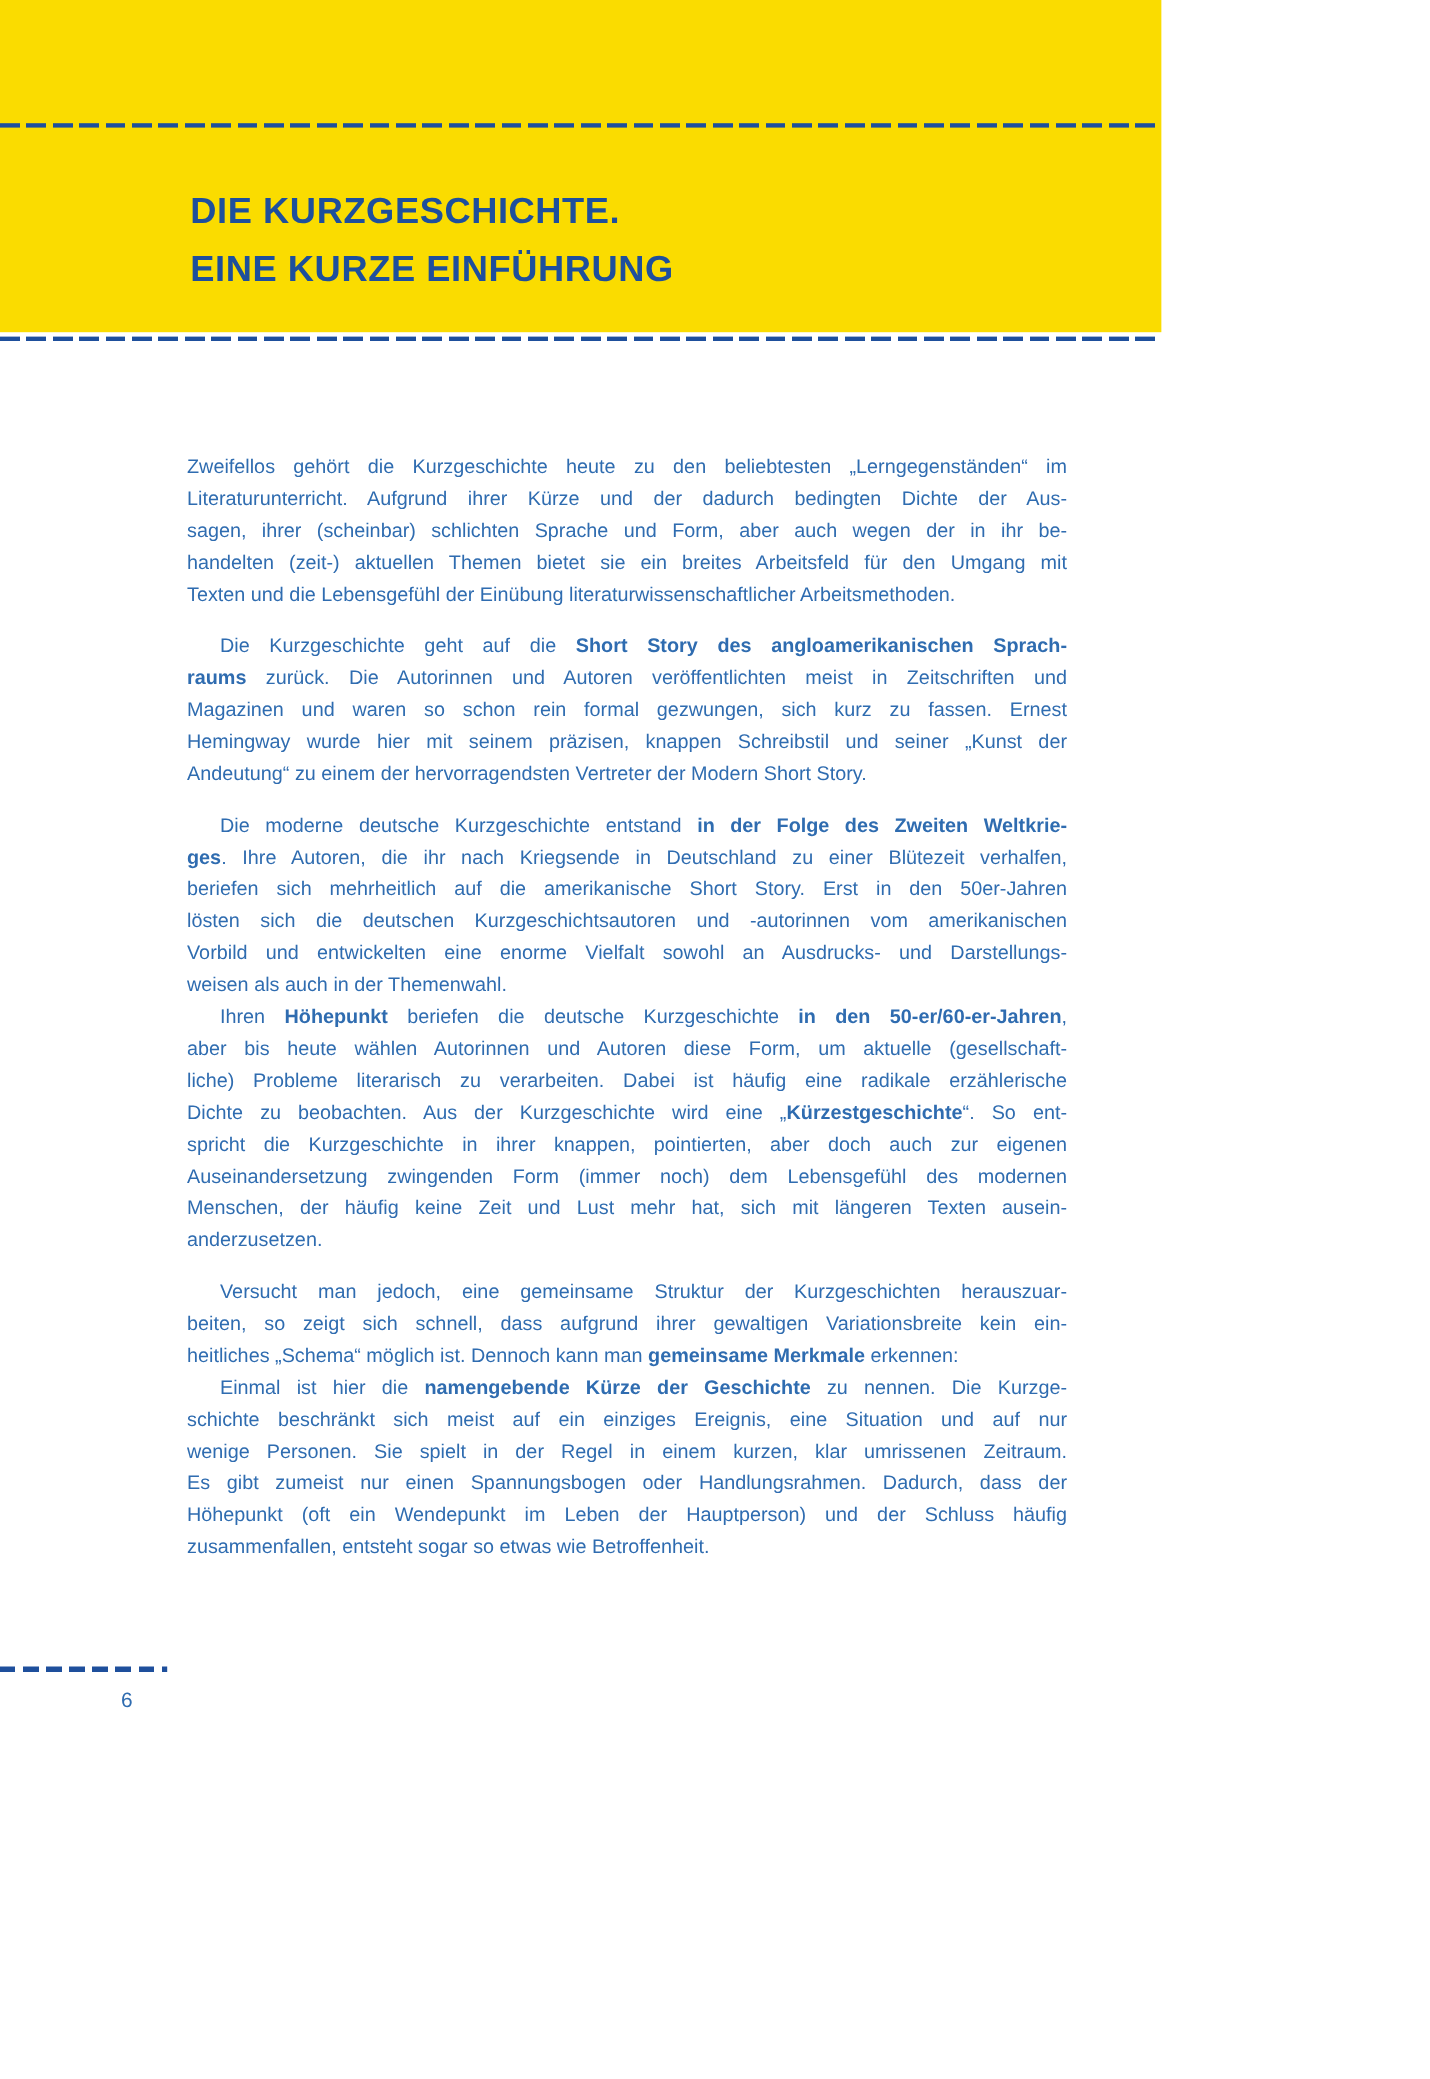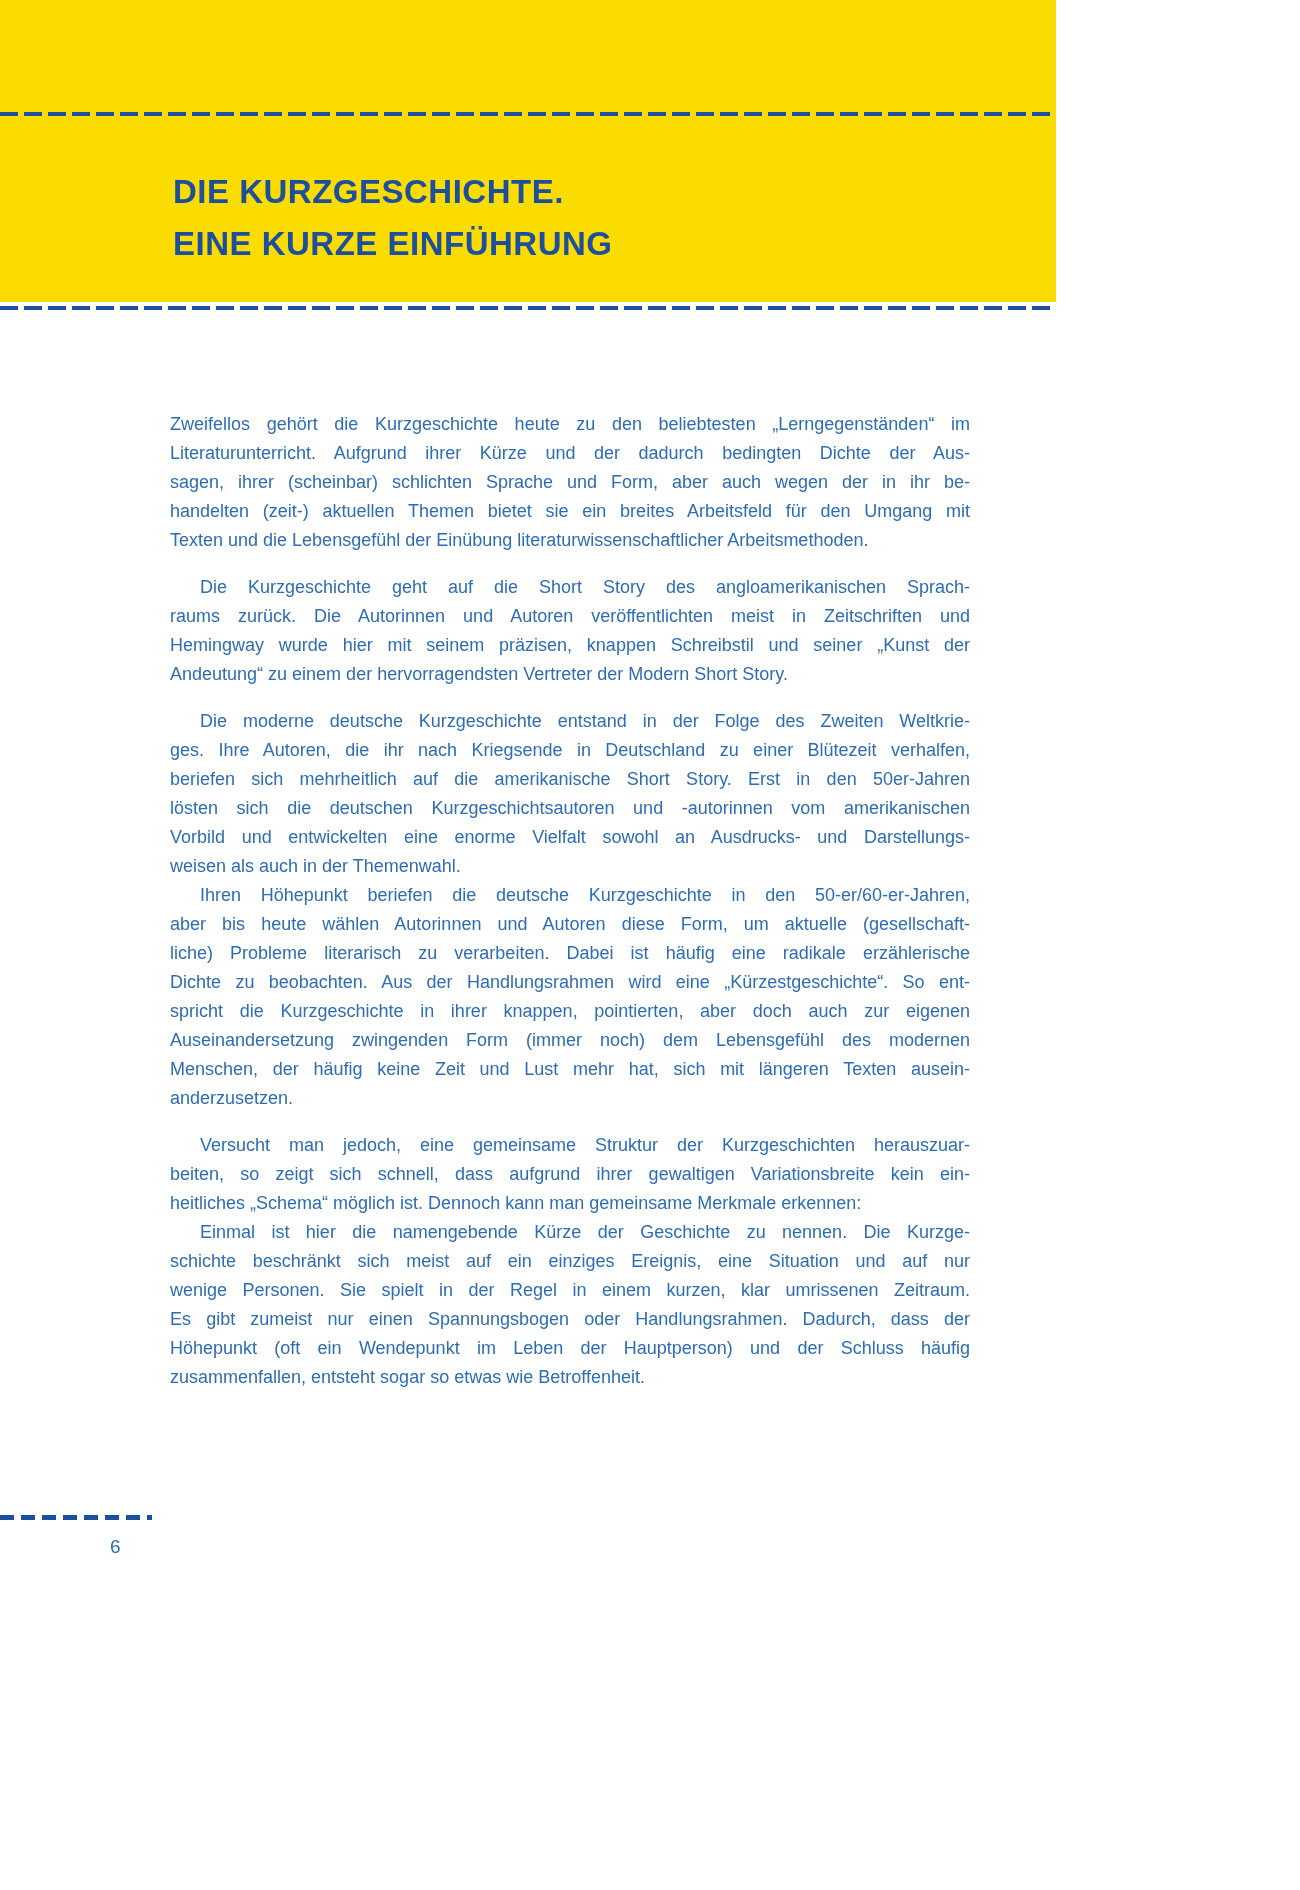--- a/index.html
+++ b/index.html
@@ -51,21 +51,21 @@
     font-size: 18px;
     line-height: 29px;
   }
   .paragraph.gap { margin-top: 18px; }
   .line {
     text-align: justify;
     text-align-last: justify;
   }
   .line.last { text-align-last: left; }
   .line.indent { text-indent: 30px; }
-  .bold { font-weight: normal; }
+  .bold { font-weight: bold; }
   .page-number {
     position: absolute;
     left: 110px;
     top: 1536px;
     color: var(--text-blue);
     font-size: 19px;
   }
 </style>
 </head>
 <body>
@@ -87,36 +87,37 @@
       <div class="paragraph">
         <div class="line"><span>Zweifellos gehört die Kurzgeschichte heute zu den beliebtesten „Lerngegenständen“ im</span></div>
         <div class="line"><span>Literaturunterricht. Aufgrund ihrer Kürze und der dadurch bedingten Dichte der Aus-</span></div>
         <div class="line"><span>sagen, ihrer (scheinbar) schlichten Sprache und Form, aber auch wegen der in ihr be-</span></div>
         <div class="line"><span>handelten (zeit-) aktuellen Themen bietet sie ein breites Arbeitsfeld für den Umgang mit</span></div>
         <div class="line last"><span>Texten und die Lebensgefühl der Einübung literaturwissenschaftlicher Arbeitsmethoden.</span></div>
       </div>
       <div class="paragraph gap">
         <div class="line indent"><span>Die Kurzgeschichte geht auf die </span><span class="bold">Short Story des angloamerikanischen Sprach-</span></div>
         <div class="line"><span class="bold">raums</span><span> zurück. Die Autorinnen und Autoren veröffentlichten meist in Zeitschriften und</span></div>
+        <div class="line"><span>Magazinen und waren so schon rein formal gezwungen, sich kurz zu fassen. Ernest</span></div>
         <div class="line"><span>Hemingway wurde hier mit seinem präzisen, knappen Schreibstil und seiner „Kunst der</span></div>
         <div class="line last"><span>Andeutung“ zu einem der hervorragendsten Vertreter der Modern Short Story.</span></div>
       </div>
       <div class="paragraph gap">
         <div class="line indent"><span>Die moderne deutsche Kurzgeschichte entstand </span><span class="bold">in der Folge des Zweiten Weltkrie-</span></div>
         <div class="line"><span class="bold">ges</span><span>. Ihre Autoren, die ihr nach Kriegsende in Deutschland zu einer Blütezeit verhalfen,</span></div>
         <div class="line"><span>beriefen sich mehrheitlich auf die amerikanische Short Story. Erst in den 50er-Jahren</span></div>
         <div class="line"><span>lösten sich die deutschen Kurzgeschichtsautoren und -autorinnen vom amerikanischen</span></div>
         <div class="line"><span>Vorbild und entwickelten eine enorme Vielfalt sowohl an Ausdrucks- und Darstellungs-</span></div>
         <div class="line last"><span>weisen als auch in der Themenwahl.</span></div>
       </div>
       <div class="paragraph">
         <div class="line indent"><span>Ihren </span><span class="bold">Höhepunkt</span><span> beriefen die deutsche Kurzgeschichte </span><span class="bold">in den 50-er/60-er-Jahren</span><span>,</span></div>
         <div class="line"><span>aber bis heute wählen Autorinnen und Autoren diese Form, um aktuelle (gesellschaft-</span></div>
         <div class="line"><span>liche) Probleme literarisch zu verarbeiten. Dabei ist häufig eine radikale erzählerische</span></div>
-        <div class="line"><span>Dichte zu beobachten. Aus der Handlungsrahmen wird eine „</span><span class="bold">Kürzestgeschichte</span><span>“. So ent-</span></div>
+        <div class="line"><span>Dichte zu beobachten. Aus der Kurzgeschichte wird eine „</span><span class="bold">Kürzestgeschichte</span><span>“. So ent-</span></div>
         <div class="line"><span>spricht die Kurzgeschichte in ihrer knappen, pointierten, aber doch auch zur eigenen</span></div>
         <div class="line"><span>Auseinandersetzung zwingenden Form (immer noch) dem Lebensgefühl des modernen</span></div>
         <div class="line"><span>Menschen, der häufig keine Zeit und Lust mehr hat, sich mit längeren Texten ausein-</span></div>
         <div class="line last"><span>anderzusetzen.</span></div>
       </div>
       <div class="paragraph gap">
         <div class="line indent"><span>Versucht man jedoch, eine gemeinsame Struktur der Kurzgeschichten herauszuar-</span></div>
         <div class="line"><span>beiten, so zeigt sich schnell, dass aufgrund ihrer gewaltigen Variationsbreite kein ein-</span></div>
         <div class="line last"><span>heitliches „Schema“ möglich ist. Dennoch kann man </span><span class="bold">gemeinsame Merkmale</span><span> erkennen:</span></div>
       </div>

